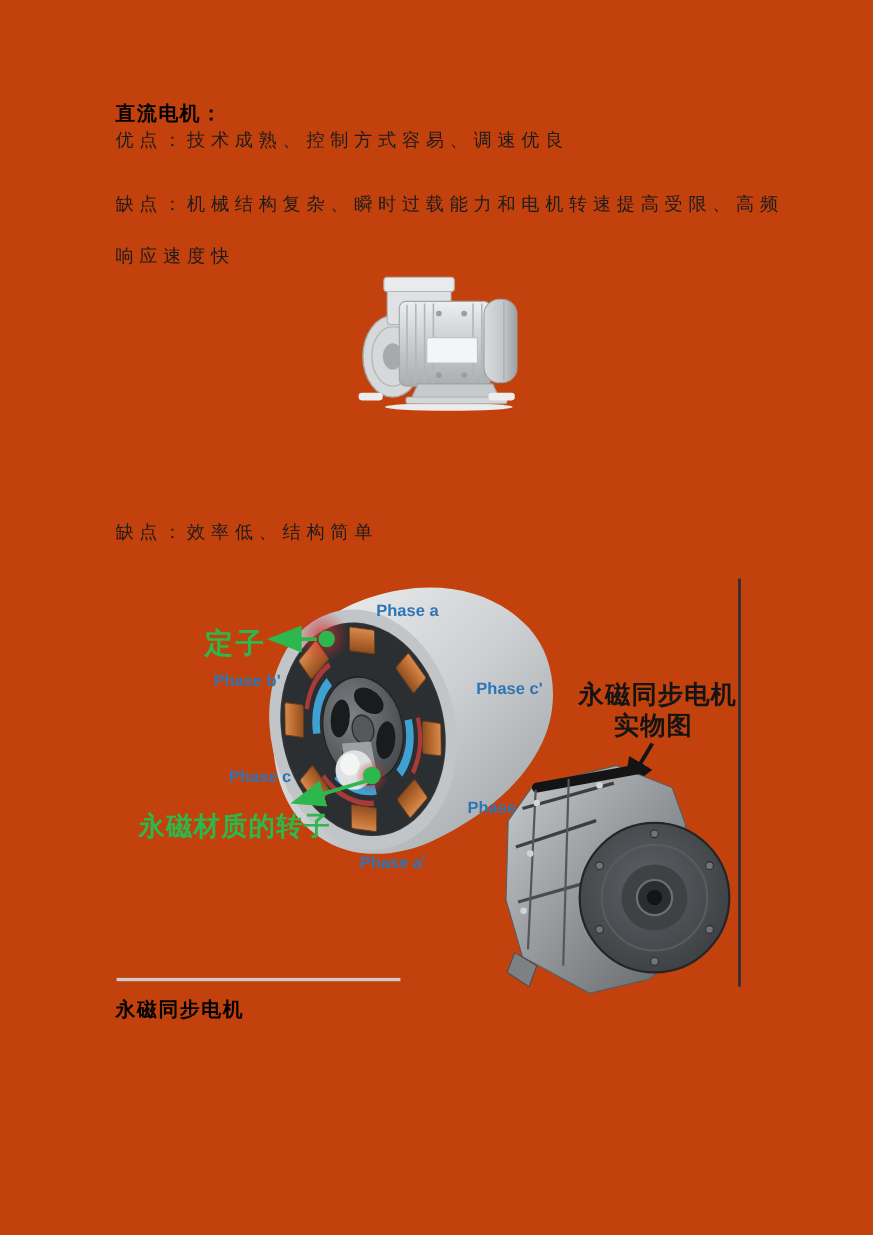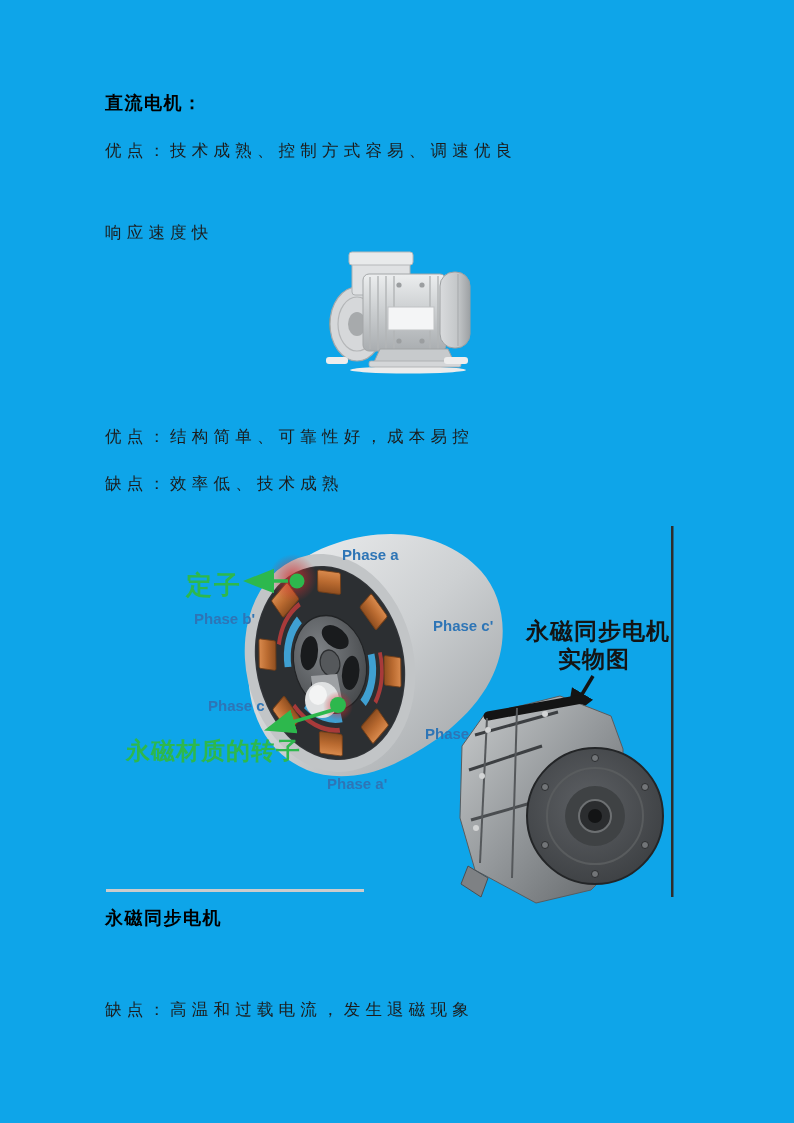--- a/index.html
+++ b/index.html
@@ -1,39 +1,40 @@
 <!DOCTYPE html>
 <html><head>
 <meta charset="utf-8">
 <style>
   html,body{margin:0;padding:0;background:#888;}
   .page{
     position:relative;width:794px;height:1123px;margin:0 auto;
-    background:#0ea5e9;overflow:hidden;
+    background:#c2410c;overflow:hidden;
     font-family:"Liberation Serif","DejaVu Serif",serif;color:#161616;
   }
   .heading{
     position:absolute;left:105px;white-space:nowrap;
     font-family:"Liberation Sans","DejaVu Sans",sans-serif;
     font-weight:700;font-size:18px;letter-spacing:1.5px;color:#000;
   }
   .bodyline{
     position:absolute;left:105px;white-space:nowrap;
     font-size:16.5px;letter-spacing:5.2px;color:#1c1c1c;
   }
   .fig{position:absolute;}
   svg text{font-family:"Liberation Sans","DejaVu Sans",sans-serif;}
 </style>
 </head>
 <body>
 
 <div class="page">
 
   <div class="heading" style="top:91px">直流电机：</div>
-  <div class="bodyline" style="top:140px">优点：技术成熟、控制方式容易、调速优良</div>
+  <div class="bodyline" style="top:117px">优点：技术成熟、控制方式容易、调速优良</div>
+  <div class="bodyline" style="top:175px">缺点：机械结构复杂、瞬时过载能力和电机转速提高受限、高频</div>
   <div class="bodyline" style="top:222px">响应速度快</div>
 
   <svg class="fig" style="left:300px;top:243px" width="200" height="132" viewBox="0 0 200 132">
     <defs>
       <linearGradient id="mBody" x1="0" y1="0" x2="0" y2="1">
         <stop offset="0" stop-color="#eceeef"></stop>
           <stop offset="0.45" stop-color="#cdd0d2"></stop>
           <stop offset="1" stop-color="#a9adb0"></stop>
       </linearGradient>
       <linearGradient id="mDrum" x1="0" y1="0" x2="1" y2="0">
@@ -72,22 +73,21 @@
 
     <rect x="140" y="29" width="30" height="76" rx="14" fill="url(#mDrum)" stroke="#9da0a2" stroke-width="1"></rect>
     <line x1="158" y1="31" x2="158" y2="103" stroke="#aeb1b3" stroke-width="1.4"></line>
 
     <polygon points="80,106 148,106 154,119 74,119" fill="#c7cacc" stroke="#a0a3a5" stroke-width="1"></polygon>
     <rect x="69" y="118" width="92" height="6" rx="2" fill="#d4d6d8" stroke="#a8abad" stroke-width="0.8"></rect>
     <rect x="26" y="114" width="22" height="7" rx="3" fill="#ededed"></rect>
     <rect x="144" y="114" width="24" height="7" rx="3" fill="#ededed"></rect>
   </svg>
 
-  <div class="bodyline" style="top:426px">优点：结构简单、可靠性好，成本易控</div>
-  <div class="bodyline" style="top:473px">缺点：效率低、技术成熟</div>
+  <div class="bodyline" style="top:473px">缺点：效率低、结构简单</div>
 
   <svg class="fig" style="left:90px;top:518px" width="600" height="390" viewBox="0 0 600 390">
     <defs>
       <linearGradient id="silver" x1="0" y1="0" x2="1" y2="1">
         <stop offset="0" stop-color="#f1f2f3"></stop>
           <stop offset="0.5" stop-color="#cdd0d2"></stop>
           <stop offset="1" stop-color="#9b9fa2"></stop>
       </linearGradient>
       <linearGradient id="copperG" x1="0" y1="0" x2="0" y2="1">
         <stop offset="0" stop-color="#d98a4d"></stop>
@@ -231,15 +231,14 @@
           <circle cx="455" cy="327" r="3.5"></circle>
           <circle cx="455" cy="269" r="3.5"></circle>
       </g>
     </g>
 
     <rect x="581" y="8" width="2.5" height="371" fill="#2e2e2e"></rect>
     <rect x="16" y="371" width="258" height="3" fill="#cccccc"></rect>
   </svg>
 
   <div class="heading" style="top:906px">永磁同步电机</div>
-  <div class="bodyline" style="top:999px">缺点：高温和过载电流，发生退磁现象</div>
 
 </div>
 
 </body></html>

